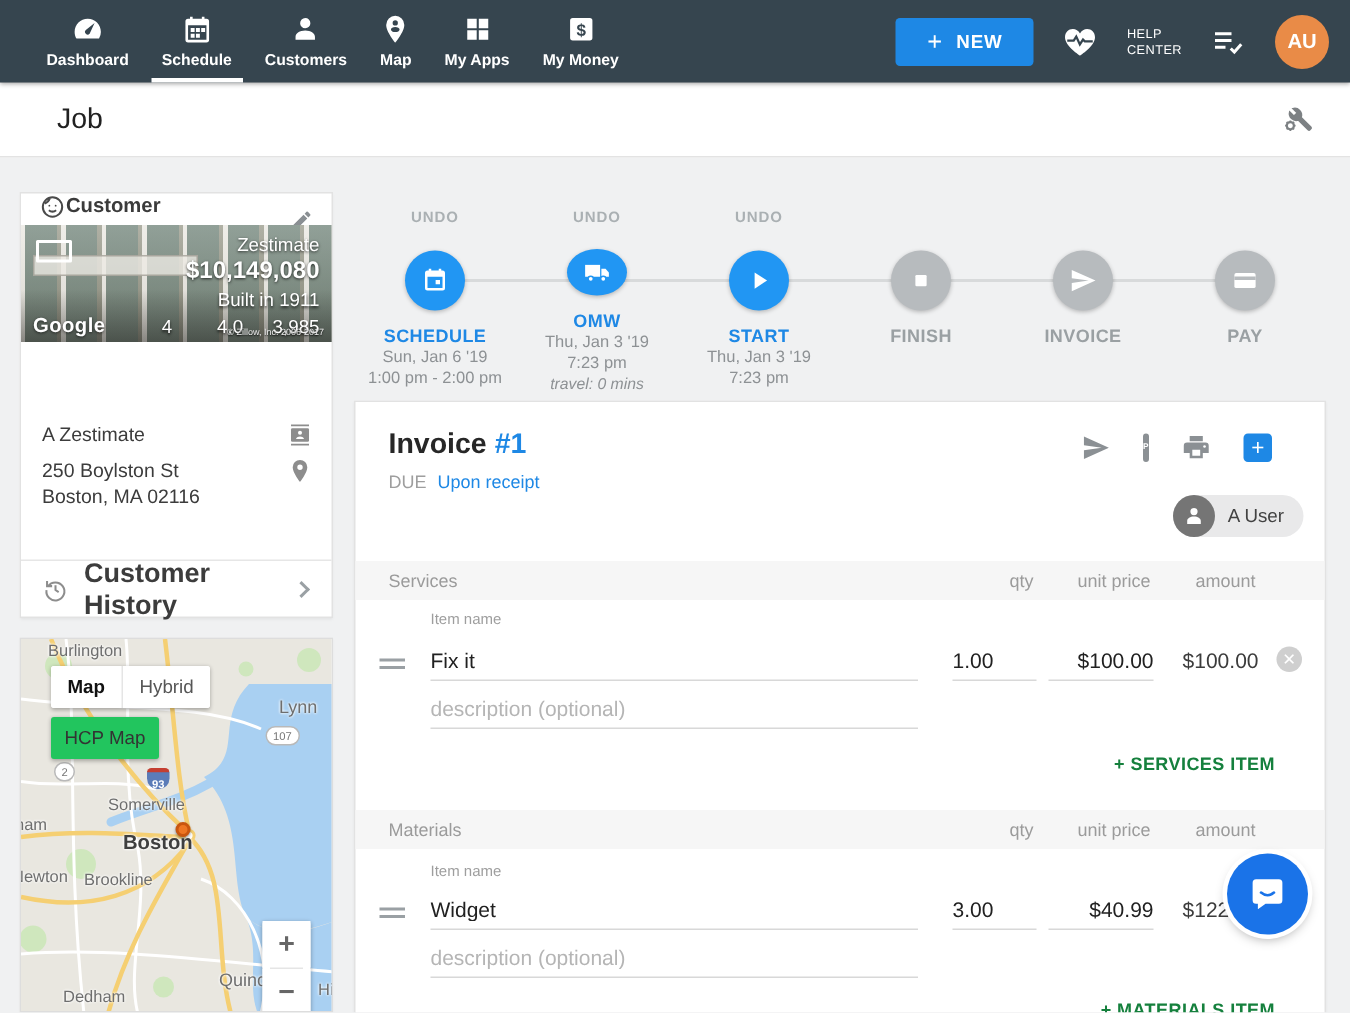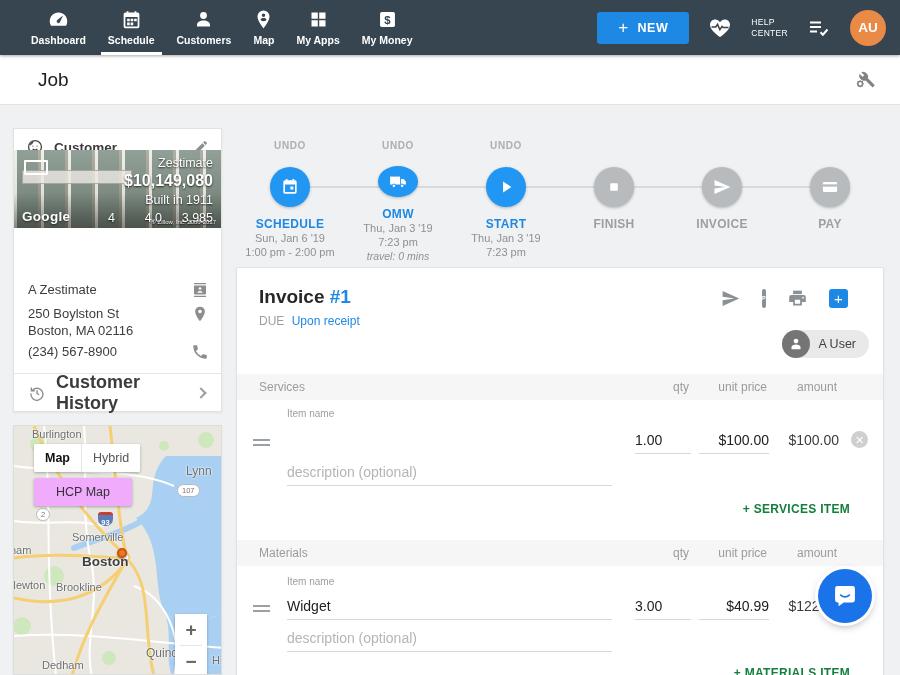--- a/index.html
+++ b/index.html
@@ -27,21 +27,21 @@
   .page-header{position:absolute;top:55px;left:0;right:0;height:50px;background:#fff;border-bottom:1px solid #e3e3e3;z-index:40}
   .page-title{position:absolute;left:38px;top:14px;font-size:19px;color:#212121}
   .tools-btn{position:absolute;right:24px;top:13px;background:none;border:none;cursor:pointer}
   .tools-btn svg{width:22px;height:22px;fill:#7d8184;stroke:#7d8184}
 
   
   .card{position:absolute;background:#fff;border:1px solid #e2e2e2;box-shadow:0 1px 2px rgba(0,0,0,.06)}
 
   
   .customer-card{left:13px;top:128px;width:209px;height:284px}
-  .cust-head{position:absolute;top:0;left:0;right:0;height:36px;display:flex;align-items:center;padding:0 12px;gap:10px}
+  .cust-head{position:absolute;top:0;left:0;right:0;height:36px;display:flex;padding:0 12px;gap:0}
   .cust-head .title{font-size:13.5px;font-weight:700;color:#3b3b3b}
   .cust-head svg.face{width:18px;height:18px}
   .edit-btn{margin-left:auto;background:none;border:none;cursor:pointer}
   .edit-btn svg{width:16px;height:16px;fill:#8a8f93}
   .photo{position:absolute;top:21px;left:0;width:207px;height:78px;overflow:hidden;
     background:
       linear-gradient(0deg, rgba(35,33,28,.45), rgba(35,33,28,0) 45%),
       repeating-linear-gradient(90deg, rgba(250,250,248,.75) 0 3px, rgba(96,128,124,.55) 3px 24px, rgba(140,150,140,.45) 24px 27px),
       linear-gradient(180deg,#cdc7ba 0,#b5ae9f 30%,#98917f 65%,#7a7467 100%);}
   .photo-band{position:absolute;top:20px;left:8px;width:110px;height:14px;background:rgba(236,234,228,.8);border:1px solid rgba(120,115,105,.5)}
@@ -70,21 +70,21 @@
   .map-svg{position:absolute;top:0;left:0}
   .map-lbl{position:absolute;color:#6e6e6e;font-size:11px;text-shadow:0 0 2px #fff,0 0 2px #fff;white-space:nowrap}
   .map-lbl.big{font-size:13.5px;font-weight:700;color:#3f3f3f}
   .rt-badge{position:absolute;background:#fff;border:1px solid #b9b9b9;border-radius:7px;font-size:7.5px;color:#777;padding:1px 4px;text-shadow:none}
   .i93{position:absolute;width:15px;height:14px;background:#5b7cb8;border-radius:3px 3px 7px 7px;color:#fff;font-size:7.5px;font-weight:700;text-align:center;line-height:15px;border-top:3px solid #c43f31}
   .map-pin{position:absolute;width:10px;height:10px;border-radius:50%;background:#ee7623;border:2px solid #c9560f;box-shadow:0 1px 2px rgba(0,0,0,.4)}
   .map-type{position:absolute;left:20px;top:18px;display:flex;background:#fff;box-shadow:0 1px 3px rgba(0,0,0,.3);border-radius:2px;overflow:hidden}
   .map-type button{border:none;background:#fff;font-family:inherit;font-size:12.5px;padding:7px 11px;cursor:pointer;color:#565656}
   .map-type button.sel{font-weight:700;color:#111}
   .map-type .sep{width:1px;background:#e5e5e5}
-  .hcp-btn{position:absolute;left:20px;top:52px;border:none;background:#f0abfc;box-shadow:0 1px 3px rgba(0,0,0,.3);border-radius:2px;font-family:inherit;font-size:12.5px;color:#333;padding:7px 22px;cursor:pointer}
+  .hcp-btn{position:absolute;left:20px;top:52px;border:none;background:#22c55e;box-shadow:0 1px 3px rgba(0,0,0,.3);border-radius:2px;font-family:inherit;font-size:12.5px;color:#333;padding:7px 9px;cursor:pointer}
   .zoom-ctl{position:absolute;right:14px;top:188px;width:32px;background:#fff;box-shadow:0 1px 3px rgba(0,0,0,.3);border-radius:2px}
   .zoom-ctl button{display:block;width:32px;height:31px;border:none;background:#fff;color:#666;font-size:19px;font-weight:700;cursor:pointer;font-family:inherit}
   .zoom-ctl .zsep{height:1px;background:#e5e5e5;margin:0 5px}
 
   
   .timeline{position:absolute;left:236px;top:138px;width:648px;height:125px}
   .tl-line{position:absolute;left:54px;right:54px;top:48px;height:2px;background:#d8dadb}
   .stages{position:absolute;inset:0;display:flex}
   .stage{flex:1;display:flex;flex-direction:column;align-items:center;position:relative}
   .undo{height:12px;font-size:10px;font-weight:600;letter-spacing:.6px;color:#aab0b3;cursor:pointer;margin-top:2px}
@@ -283,26 +283,20 @@
           <circle cx="12" cy="10" r="1.8" fill="#fff" stroke="none"></circle>
           <path d="M8.4 15.5c.7-1.4 2-2.1 3.6-2.1s2.9.7 3.6 2.1" fill="#fff" stroke="none"></path>
         </svg>
     </div>
     <div class="c-row row-addr">
       <span class="txt"><span>250 Boylston St</span><br><span>Boston, MA 02116</span></span>
       <svg viewBox="0 0 24 24" fill="#8d8d8d">
           <path d="M12 2.2a6.5 6.5 0 0 0-6.5 6.5C5.5 13.6 12 21.8 12 21.8s6.5-8.2 6.5-13.1A6.5 6.5 0 0 0 12 2.2zm0 8.9a2.4 2.4 0 1 1 0-4.8 2.4 2.4 0 0 1 0 4.8z"></path>
         </svg>
     </div>
-    <div class="c-row row-phone">
-      <span class="txt">(234) 567-8900</span>
-      <svg viewBox="0 0 24 24" fill="#8d8d8d">
-          <path d="M6.6 10.8a15.6 15.6 0 0 0 6.6 6.6l2.2-2.2c.3-.3.7-.4 1-.2 1.1.4 2.3.6 3.6.6.6 0 1 .4 1 1V20c0 .6-.4 1-1 1C10.6 21 3 13.4 3 4c0-.6.4-1 1-1h3.5c.6 0 1 .4 1 1 0 1.2.2 2.4.6 3.6.1.3 0 .7-.2 1l-2.3 2.2z"></path>
-        </svg>
-    </div>
     <div class="c-div"></div>
     <div class="c-row row-hist">
       <svg viewBox="0 0 24 24" fill="none" stroke="#8d8d8d" stroke-width="1.8">
           <path d="M4.5 4.5V9h4.5"></path>
           <path d="M5.3 9.2A8 8 0 1 1 4 12.5"></path>
           <path d="M12 8.3v4.2l2.8 1.8"></path>
         </svg>
       <span class="lbl">Customer History</span>
       <span class="chev"></span>
     </div>
@@ -485,20 +479,21 @@
       <span class="sec">Services</span>
       <span class="h-qty">qty</span>
       <span class="h-unit">unit price</span>
       <span class="h-amt">amount</span>
     </div>
     <div class="drag" style="top:168px">
         <span></span>
         <span></span>
       </div>
     <span class="item-label svc-lbl">Item name</span>
+    <input class="line-input col-name svc-name" value="Fix it" style="">
     <input class="line-input col-qty svc-qty" value="1.00" style="">
     <input class="line-input col-unit svc-unit" value="$100.00" style="">
     <span class="amt svc-amt">$100.00</span>
     <button class="x-btn svc-x"><span>✕</span></button>
     <input class="line-input col-name svc-desc" placeholder="description (optional)" style="">
     <button class="add-link svc-add">+ SERVICES ITEM</button>
 
     <div class="band band-mat">
       <span class="sec">Materials</span>
       <span class="h-qty">qty</span>

